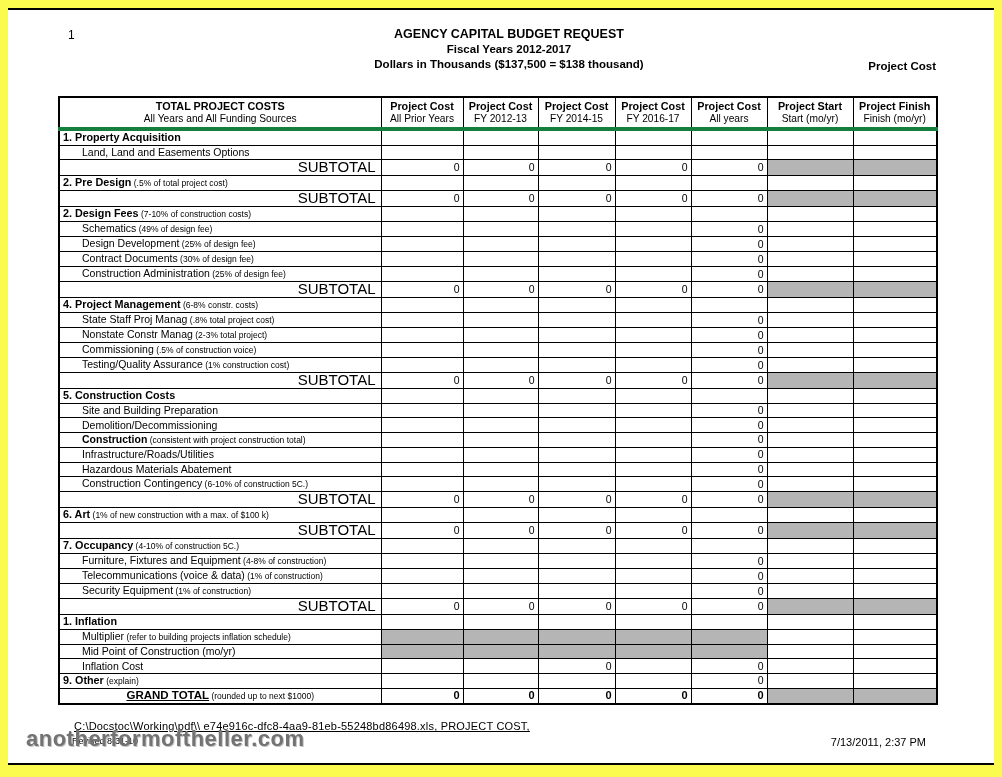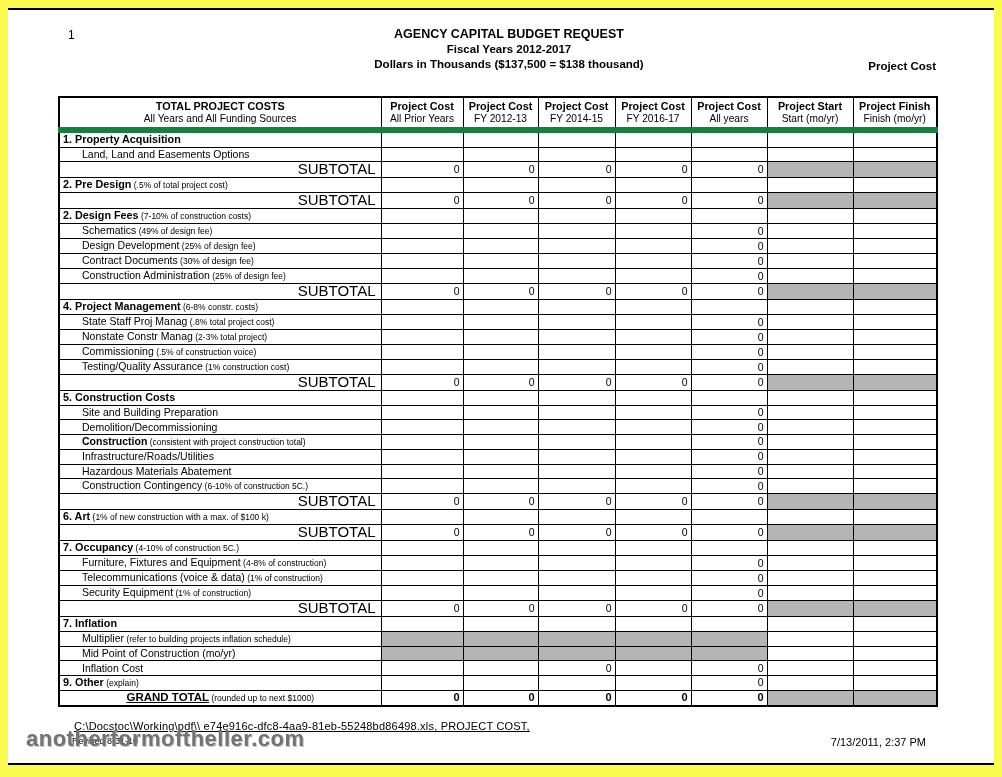--- a/index.html
+++ b/index.html
@@ -26,21 +26,21 @@
     position:absolute; left:50px; top:86px;
     border-collapse:collapse; table-layout:fixed; width:878px;
     border:2px solid #000;
   }
   table.budget th, table.budget td {
     border:1px solid #000;
     padding:0 3px;
     overflow:hidden; white-space:nowrap;
   }
   table.budget thead th {
-    border-bottom:6px solid #15803d;
+    border-bottom:4px solid #15803d;
     text-align:center; padding:2px 1px; vertical-align:middle;
   }
   table.budget thead .h1 { font-size:10.8px; font-weight:bold; line-height:13px; }
   table.budget thead .h2 { font-size:10.2px; font-weight:normal; line-height:12px; }
   table.budget tbody td { height:13.6px; line-height:13px; font-size:10.5px; vertical-align:middle; }
   td.label-cell { text-align:left; }
   tr.row-section td.label-cell { }
   tr.row-section .lab { font-weight:bold; font-size:10.8px; }
   tr.row-item td.label-cell { padding-left:22px; }
   tr.row-item .lab.b { font-weight:bold; }
@@ -443,21 +443,21 @@
           <td class="label-cell"><span class="lab">SUBTOTAL</span></td>
           <td class="val">0</td>
           <td class="val">0</td>
           <td class="val">0</td>
           <td class="val">0</td>
           <td class="val">0</td>
           <td class="date gray"></td>
           <td class="date gray"></td>
         </tr>
         <tr class="row-section">
-          <td class="label-cell"><span class="lab">7. Inflation</span></td>
+          <td class="label-cell"><span class="lab">1. Inflation</span></td>
           <td class="val"></td>
           <td class="val"></td>
           <td class="val"></td>
           <td class="val"></td>
           <td class="val"></td>
           <td class="date"></td>
           <td class="date"></td>
         </tr>
         <tr class="row-item">
           <td class="label-cell"><span class="lab">Multiplier</span><span class="note"> (refer to building projects inflation schedule)</span></td>

